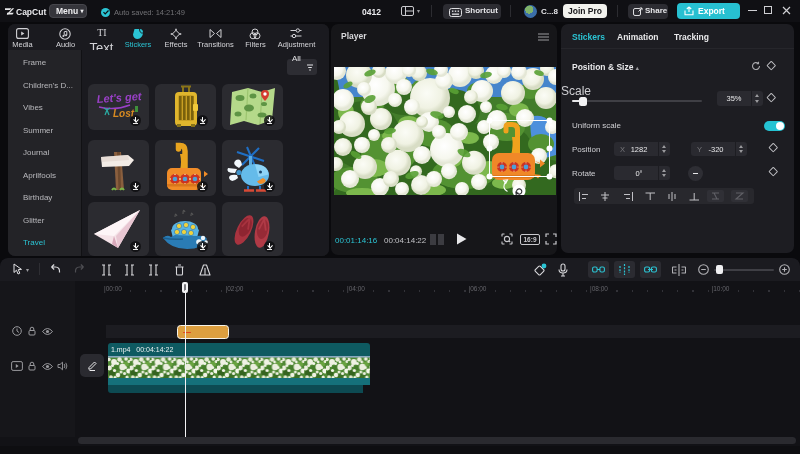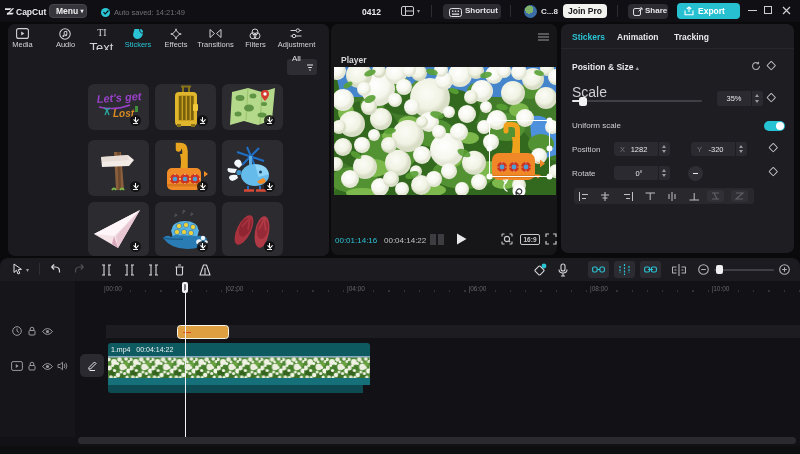--- a/index.html
+++ b/index.html
@@ -132,20 +132,31 @@
       <div class="abs" style="left:229px;top:16px;width:37px;text-align:center;font-size:7.5px;color:#d4d4d8;">Filters</div>
 
       <svg class="abs" style="left:282px;top:4px;" width="12" height="11" viewBox="0 0 12 11">
           <line x1="0.5" y1="2.5" x2="11.5" y2="2.5" stroke="#d2d2d6"></line>
           <line x1="0.5" y1="8" x2="11.5" y2="8" stroke="#d2d2d6"></line>
           <circle cx="7.8" cy="2.5" r="1.7" fill="#1a1a1f" stroke="#d2d2d6"></circle>
           <circle cx="4" cy="8" r="1.7" fill="#1a1a1f" stroke="#d2d2d6"></circle>
         </svg>
       <div class="abs" style="left:262px;top:16px;width:53px;text-align:center;font-size:7.5px;color:#d4d4d8;">Adjustment</div>
     </div>
+    <div class="abs" id="sidebar" style="left:0;top:26px;width:74px;height:206px;background:#232327;border-right:1px solid #111114;">
+      <div class="abs lbl" style="left:15px;top:8px;font-size:8px;">Frame</div>
+      <div class="abs lbl" style="left:15px;top:30.5px;font-size:8px;">Children's D...</div>
+      <div class="abs lbl" style="left:15px;top:53px;font-size:8px;">Vibes</div>
+      <div class="abs lbl" style="left:15px;top:75.5px;font-size:8px;">Summer</div>
+      <div class="abs lbl" style="left:15px;top:98px;font-size:8px;">Journal</div>
+      <div class="abs lbl" style="left:15px;top:120.5px;font-size:8px;">Aprilfools</div>
+      <div class="abs lbl" style="left:15px;top:143px;font-size:8px;">Birthday</div>
+      <div class="abs lbl" style="left:15px;top:165.5px;font-size:8px;">Glitter</div>
+      <div class="abs" style="left:15px;top:188px;font-size:8px;color:#2bc4d4;">Travel</div>
+    </div>
     <div class="abs" id="gridarea" style="left:75px;top:26px;width:246px;height:206px;background:#1a1a1f;">
 
       <div class="abs" style="left:204px;top:9px;width:30px;height:16px;background:#2d2d33;border-radius:3px;"></div>
       <div class="abs" style="left:209px;top:4px;font-size:8px;color:#e2e2e5;">All</div>
       <svg class="abs" style="left:223px;top:13.5px;" width="8" height="8" viewBox="0 0 8 8">
           <path d="M1 1 H7 M2.2 3.5 H5.8 M3.2 6 H4.8" stroke="#e2e2e5" stroke-width="1.1"></path>
         </svg>
 
       <div class="tile" style="left:5px;top:34px;width:61px;height:46px;">
         <svg width="61" height="46" viewBox="0 0 61 46">
@@ -308,21 +319,21 @@
               <ellipse cx="40" cy="27" rx="5.5" ry="10" fill="#962a36"></ellipse>
               <path d="M40 17 L36.5 28 M40 17 L43.5 28" stroke="#b03a46" stroke-width="1.8" fill="none"></path>
             </g>
         </svg>
         <div class="dl" style="left:42px;top:39px;"></div>
       </div>
     </div>
   </div>
 
   <div class="panel" id="playerpanel" style="left:331px;top:24px;width:226px;height:231px;background:#161619;overflow:hidden;">
-    <div class="abs" style="left:10px;top:7px;font-size:8.5px;font-weight:bold;color:#d8d8db;margin-top:24px;">Player</div>
+    <div class="abs" style="left:10px;top:7px;font-size:8.5px;font-weight:bold;color:#d8d8db;">Player</div>
     <svg class="abs" style="left:207px;top:9px;" width="11" height="8" viewBox="0 0 11 8">
         <path d="M0 1 H11 M0 4 H11 M0 7 H11" stroke="#9a9a9e" stroke-width="1.1"></path>
       </svg>
 
     <svg class="abs" style="left:3px;top:43px;" width="222" height="128" viewBox="0 0 222 128">
       <defs>
         <radialGradient id="fb" cx="42%" cy="38%">
             <stop offset="0%" stop-color="#ffffff"></stop>
             <stop offset="75%" stop-color="#f6f7ee"></stop>
             <stop offset="100%" stop-color="#e4e7d6"></stop>
@@ -533,21 +544,21 @@
     <div class="abs" style="left:11px;top:8px;font-size:8.5px;font-weight:bold;color:#2bc4d4;">Stickers</div>
     <div class="abs" style="left:56px;top:8px;font-size:8.5px;font-weight:bold;color:#e8e8ea;">Animation</div>
     <div class="abs" style="left:113px;top:8px;font-size:8.5px;font-weight:bold;color:#e8e8ea;">Tracking</div>
 
     <div class="abs" style="left:11px;top:38px;font-size:8.5px;font-weight:bold;color:#e8e8ea;">Position &amp; Size <span style="font-size:6px;color:#9a9a9e;">▴</span></div>
     <svg class="abs" style="left:190px;top:37px;" width="10" height="10" viewBox="0 0 10 10">
         <path d="M8.5 5 a3.5 3.5 0 1 1 -1.2 -2.6 M7.5 0.8 l0 2 l-2 0" stroke="#a8a8ac" stroke-width="1.1" fill="none"></path>
       </svg>
     <div class="abs dia" style="left:207px;top:38px;"></div>
 
-    <div class="abs" style="left:11px;top:60px;font-size:14px;color:#cfcfd3;">Scale</div>
+    <div class="abs" style="left:0;top:60px;font-size:12px;color:#cfcfd3;">Scale</div>
     <div class="abs" style="left:11px;top:76px;width:130px;height:2px;background:#3f3f45;border-radius:1px;"></div>
     <div class="abs" style="left:11px;top:76px;width:12px;height:2px;background:#e8e8ea;border-radius:1px;"></div>
     <div class="abs" style="left:18px;top:72.5px;width:8px;height:9px;background:#f2f2f4;border-radius:2.5px;"></div>
     <div class="abs" style="left:156px;top:67px;width:46px;height:15px;background:#2a2a30;border-radius:3px;">
       <div style="position:absolute;left:0;top:2.5px;width:34px;text-align:center;font-size:7.5px;color:#e8e8ea;">35%</div>
       <div class="spin"></div>
     </div>
     <div class="abs dia" style="left:207px;top:70px;"></div>
 
     <div class="abs" style="left:11px;top:97px;font-size:8px;color:#cfcfd3;">Uniform scale</div>

